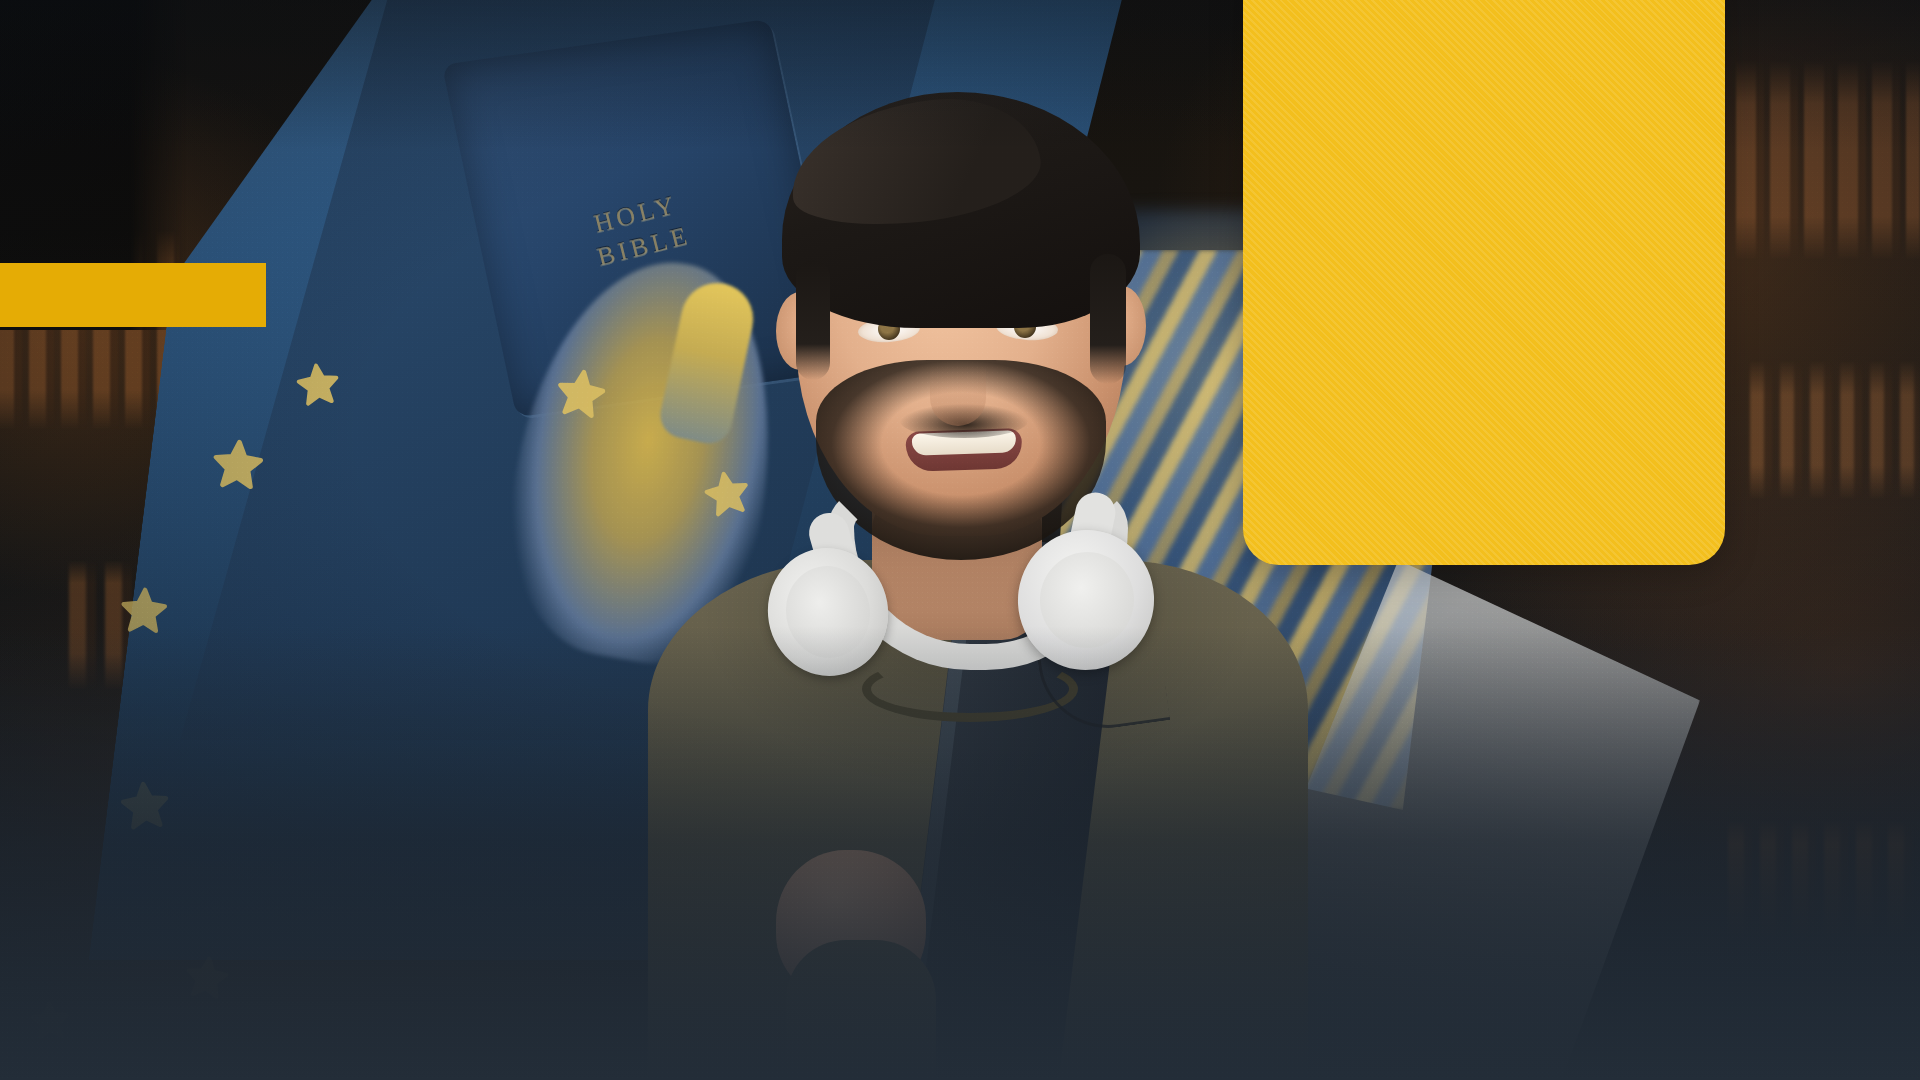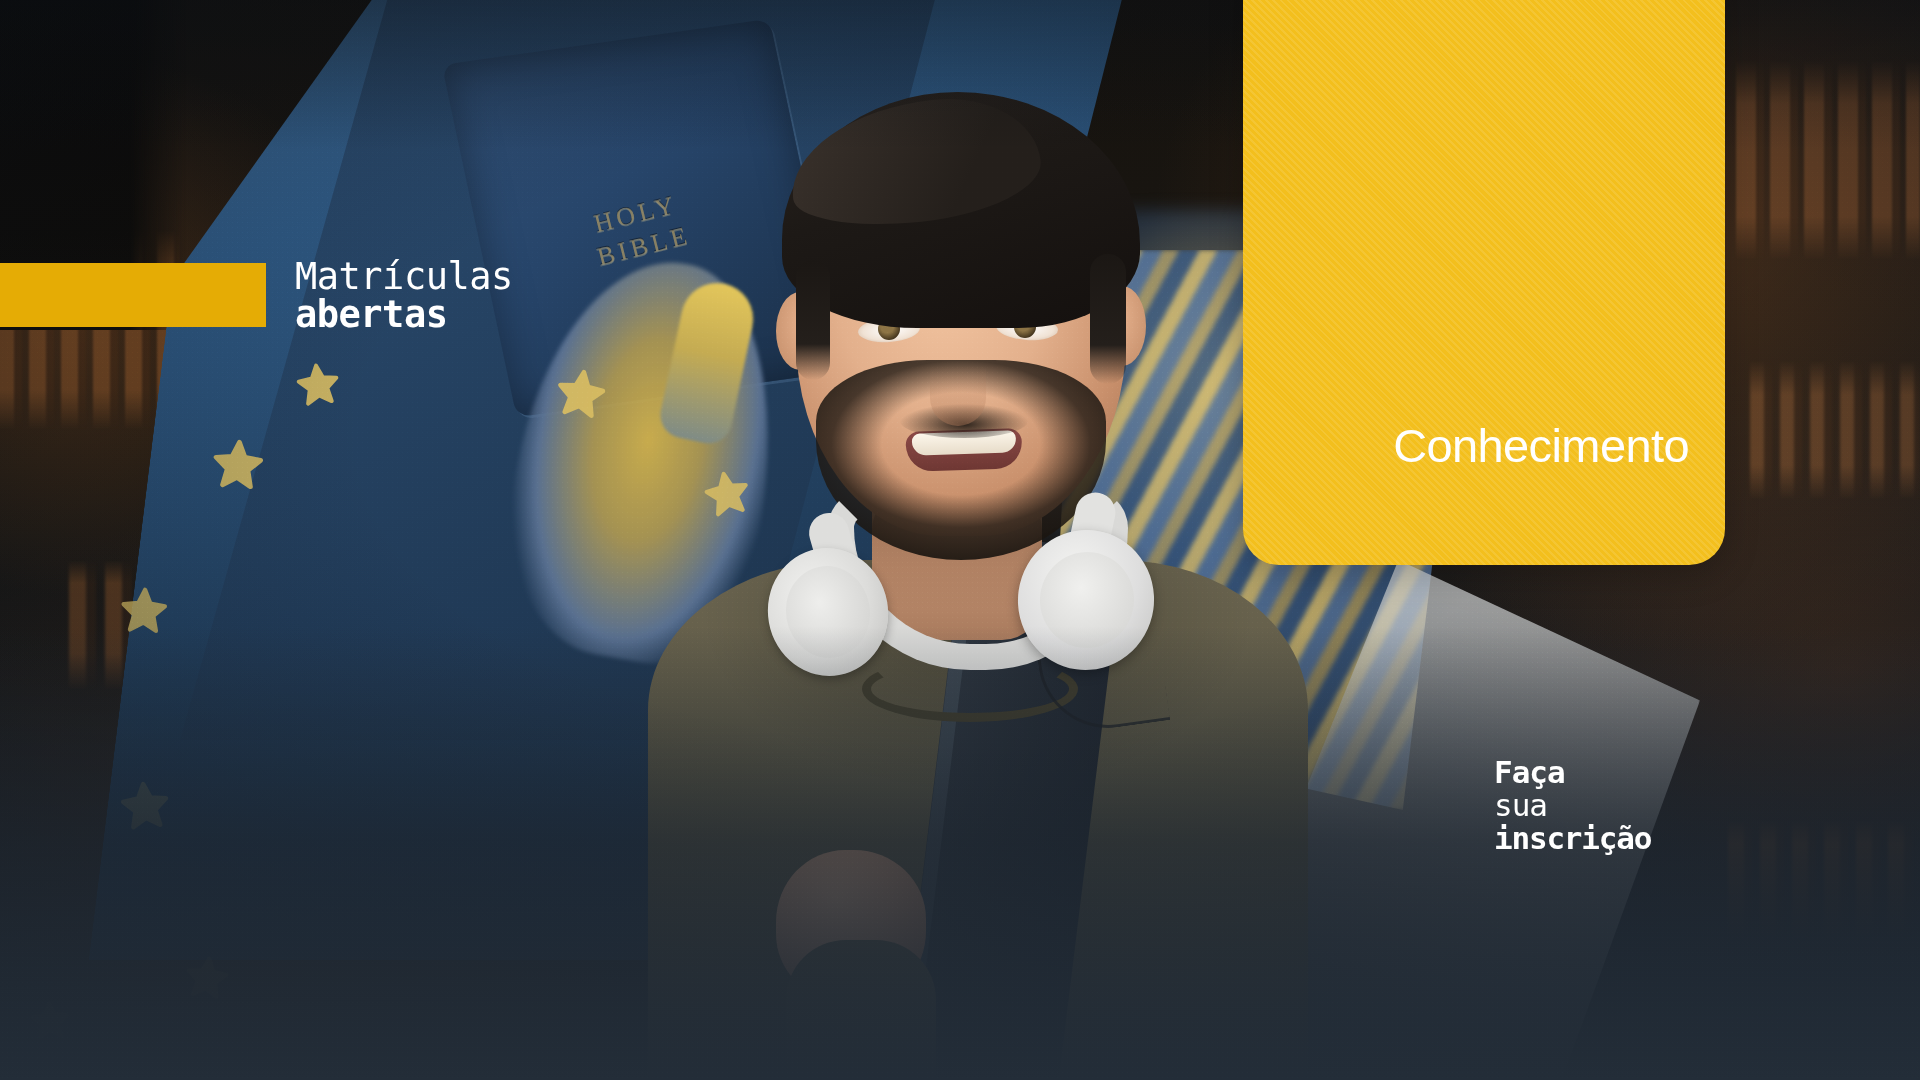--- a/index.html
+++ b/index.html
@@ -471,33 +471,21 @@
       </div>
     </div>
 
   <div class="layer vignette"></div>
   <div class="layer top-fade"></div>
   <div class="layer bottom-fade"></div>
   <div class="layer halftone"></div>
 
   <div class="yellow-bar"></div>
 
-  <div class="enroll">
-    <div class="l1">Matrículas</div>
-    <div class="l2">abertas</div>
-  </div>
 
   <div class="yellow-card">
     <div class="inner">
-      <div>
-        <span class="light">Conhecimento</span>
-      </div>
     </div>
   </div>
 
 
-  <div class="cta">
-    <div class="b">Faça</div>
-    <div class="n">sua</div>
-    <div class="b2">inscrição</div>
-  </div>
 
 </div>
 
 </body></html>

